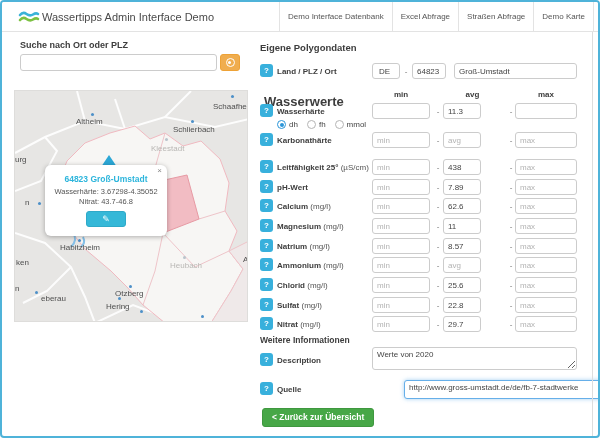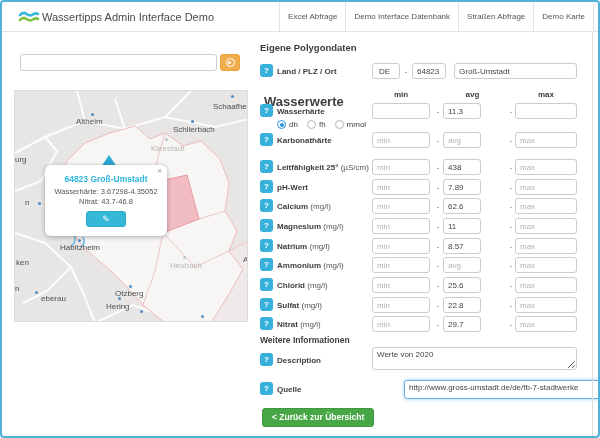--- a/index.html
+++ b/index.html
@@ -87,27 +87,28 @@
 
   <div class="navbar">
     <span class="logo">
       <svg width="22" height="16" viewBox="0 0 22 16">
         <path d="M2,6 Q5,2.5 8.5,5 T15,5.5 T20,5" fill="none" stroke="#3ab3d8" stroke-width="2.6" stroke-linecap="round"></path>
         <path d="M2,11 Q5,7.5 8.5,10 T15,10.5 T20,10" fill="none" stroke="#7cc142" stroke-width="2.6" stroke-linecap="round"></path>
       </svg>
     </span>
     <span class="app-title">Wassertipps Admin Interface Demo</span>
     <div class="nav">
+      <span class="nav-item">Demo Interface Datenbank</span>
       <span class="nav-item">Excel Abfrage</span>
-      <span class="nav-item">Demo Interface Datenbank</span>
       <span class="nav-item">Straßen Abfrage</span>
       <span class="nav-item">Demo Karte</span>
     </div>
   </div>
 
+  <div class="search-label">Suche nach Ort oder PLZ</div>
   <input class="search-input" value="" placeholder="" style="">
   <span class="locate-btn">
     <span class="crosshair"></span>
   </span>
 
   <div class="map">
     <svg width="234" height="232" viewBox="0 0 234 232">
       <rect x="0" y="0" width="234" height="232" fill="#e7e6e4"></rect>
 
       <g stroke="#ffffff" stroke-width="2" fill="none" opacity="0.9">

